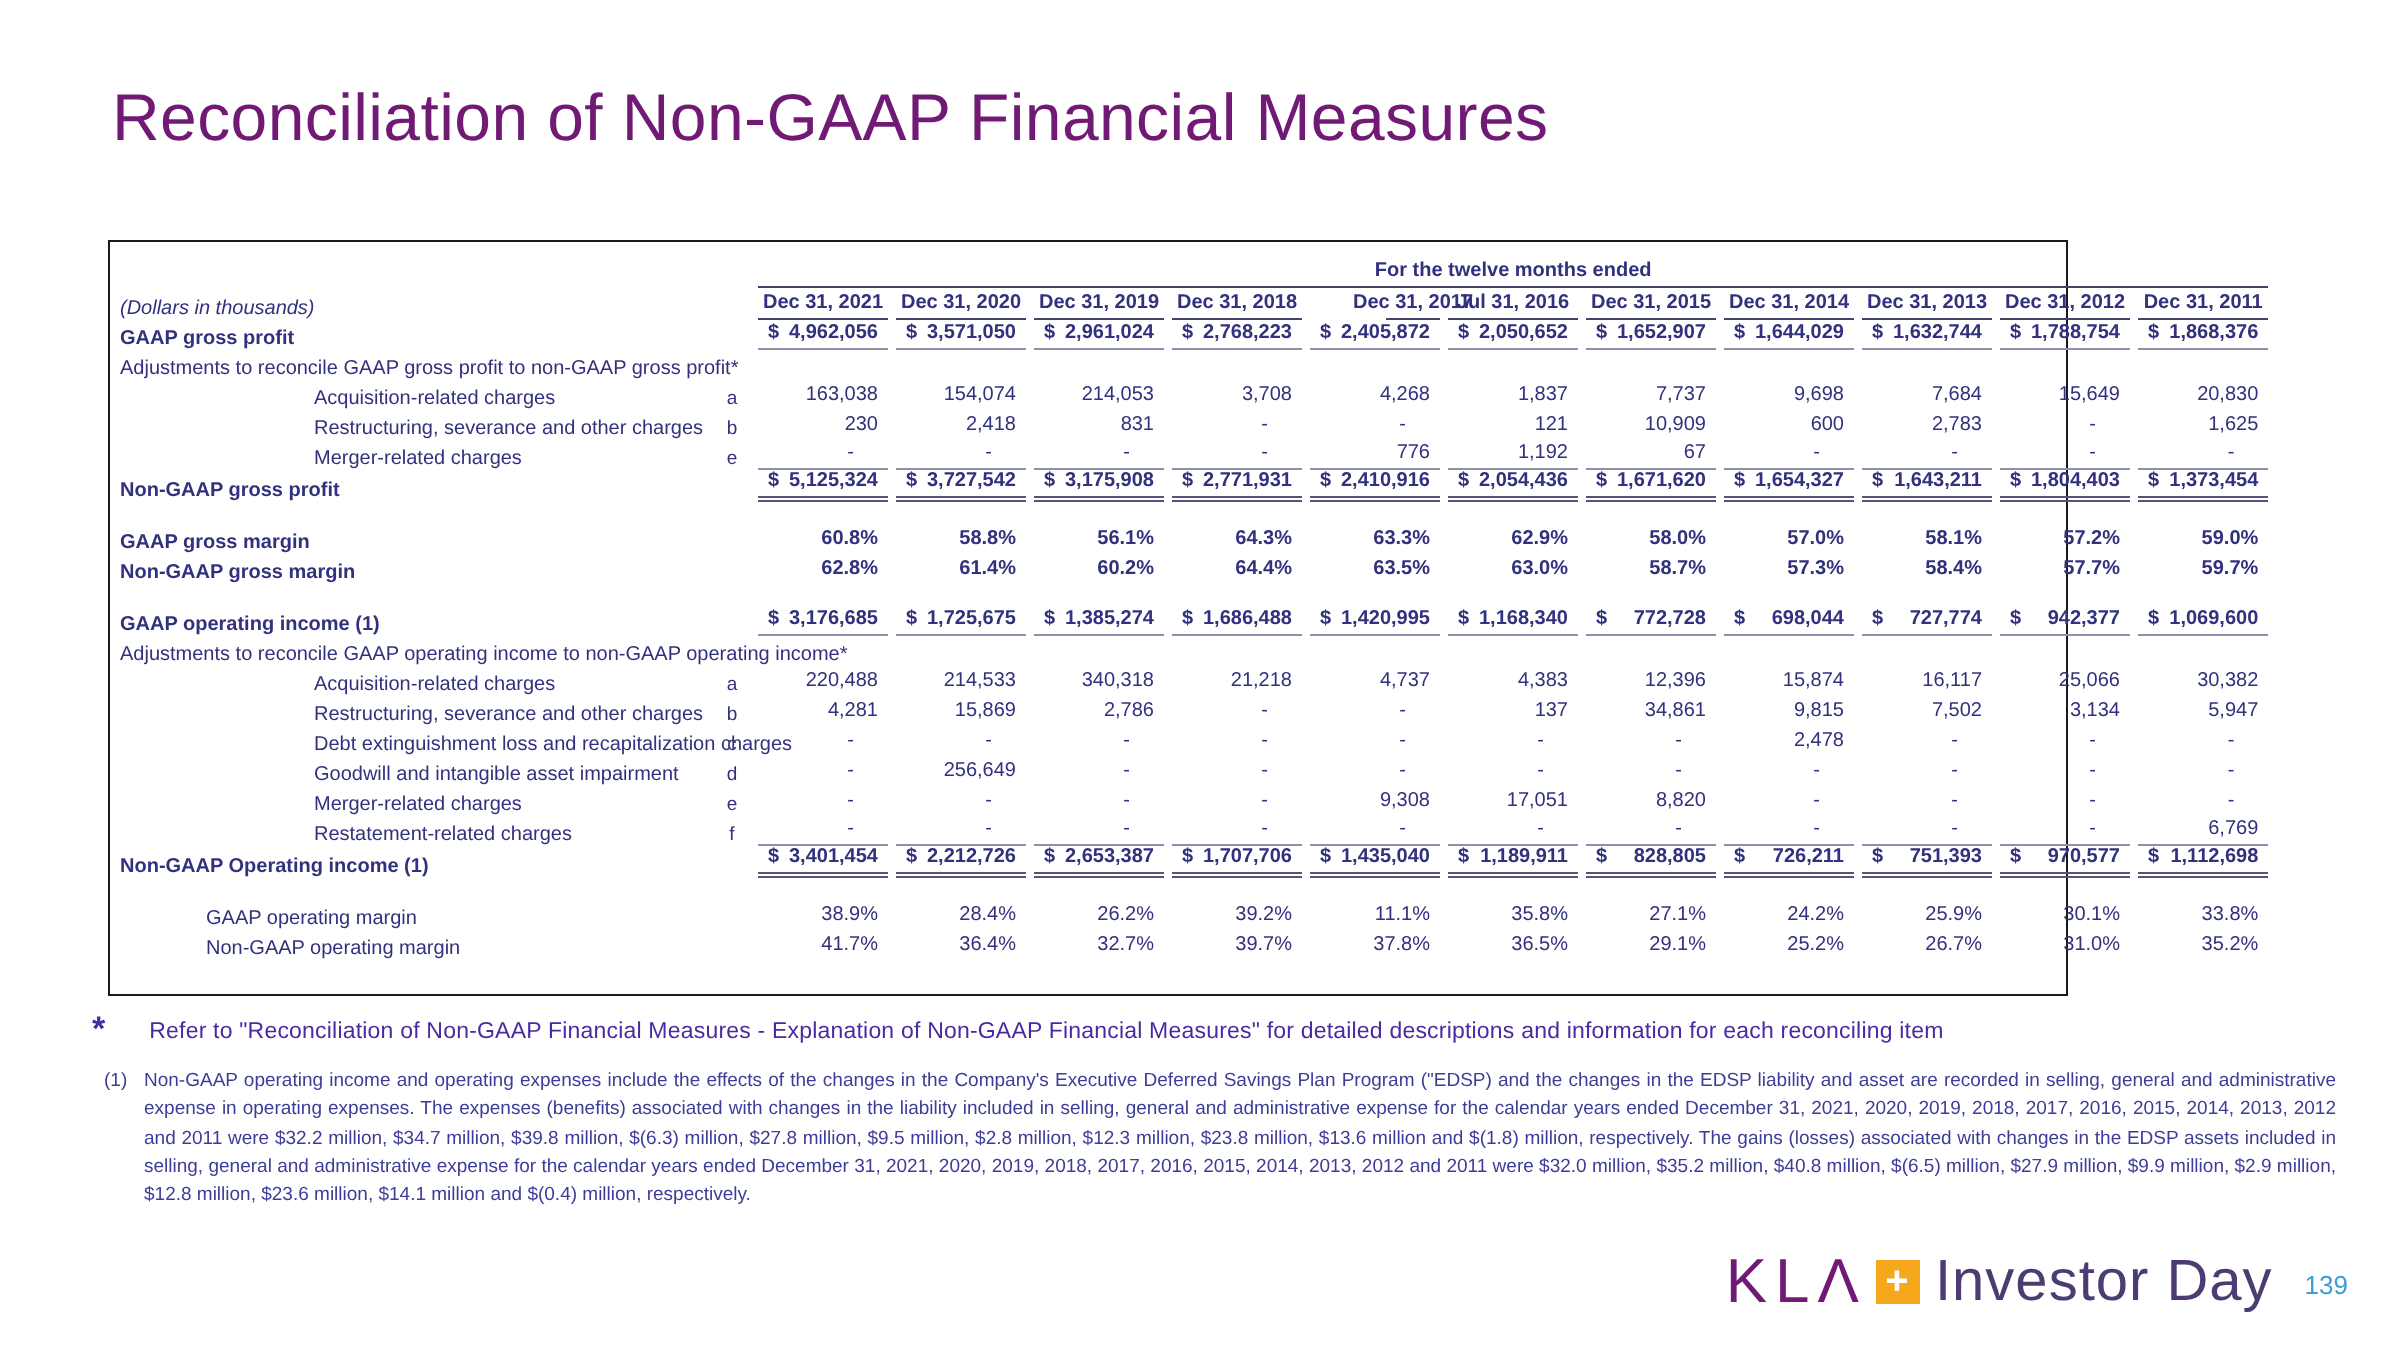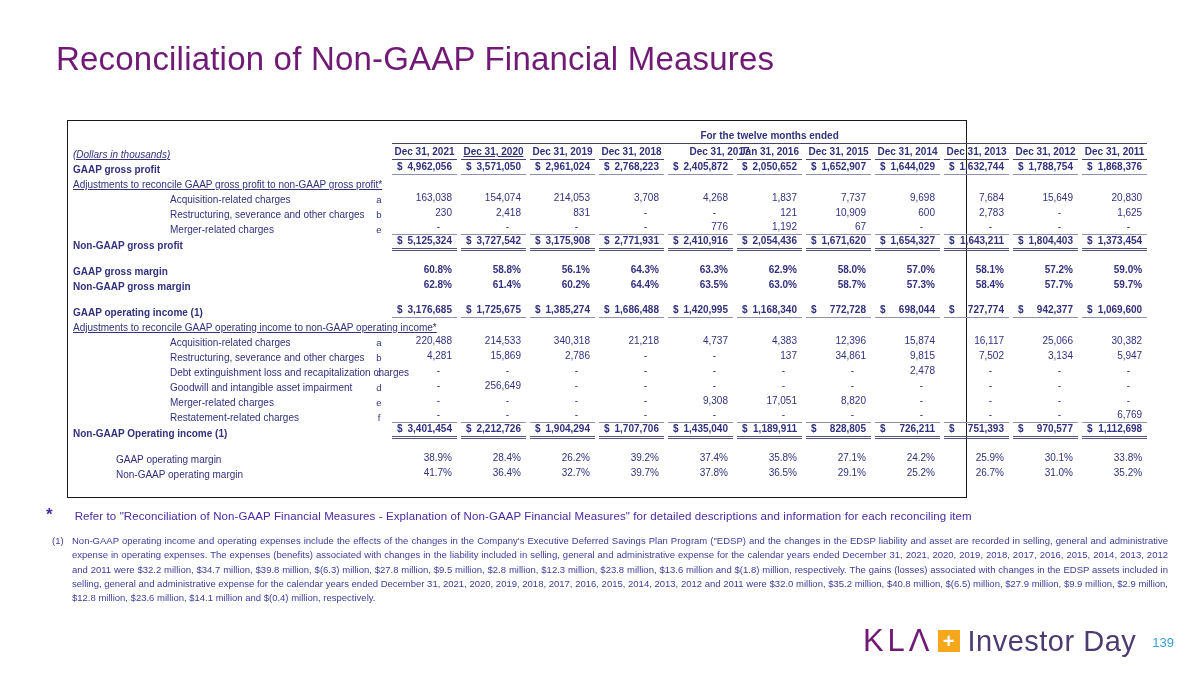--- a/index.html
+++ b/index.html
@@ -5,31 +5,31 @@
   html,body{margin:0;padding:0;}
   body{
     width:1200px;height:675px;position:relative;background:#ffffff;
     font-family:"Liberation Sans", sans-serif;overflow:hidden;
   }
   .title{
     position:absolute;left:36px;top:40px;
     font-size:33px;font-weight:normal;color:#701a75;letter-spacing:0.2px;margin-left:20px;
   }
   .table-wrap{
-    position:absolute;left:67px;top:120px;width:900px;height:378px;
+    position:absolute;left:54px;top:120px;width:980px;height:378px;
     border:1.5px solid #1a1a1a;box-sizing:border-box;padding-top:7px;
   }
   table{width:100%;border-collapse:collapse;table-layout:fixed;
     font-size:10px;color:#31317e;}
   td{padding:0;vertical-align:bottom;white-space:nowrap;height:15px;overflow:visible;}
   thead td{height:16px;}
   tr.spacer td{height:11px;}
   tr.boldrow{font-weight:bold;}
   .lbl{padding-left:5px;overflow:visible;}
-  .und{text-decoration:underline;margin-left:44px;}
+  .und{margin-left:44px;}
   .it{font-style:italic;}
   .note{text-align:center;font-size:9.5px;}
   .vc{margin:0 2px;display:flex;justify-content:flex-end;align-items:baseline;
       padding:0 5px 2px 5px;}
   .vc.dollar{justify-content:space-between;}
   .vc.center{justify-content:center;padding:0 1px 2px 1px;}
   .vc.hline{border-bottom:1px solid #44446a;}
   .vc.single{border-bottom:1px solid #8f8fae;}
   .vc.double{border-bottom:3px double #55557a;}
   .spanhdr{font-weight:bold;}
@@ -67,33 +67,33 @@
             <div class="vc hline center">For the twelve months ended</div>
           </td>
         </tr>
         <tr>
           <td class="lbl it und">(Dollars in thousands)</td>
           <td class="note"></td>
           <td>
             <div class="vc hline center" style="font-weight: bold;">Dec 31, 2021</div>
           </td>
           <td>
-            <div class="vc hline center" style="font-weight: bold; text-decoration: underline;">Dec 31, 2020</div>
+            <div class="vc hline center" style="font-weight: bold;">Dec 31, 2020</div>
           </td>
           <td>
             <div class="vc hline center" style="font-weight: bold;">Dec 31, 2019</div>
           </td>
           <td>
             <div class="vc hline center" style="font-weight: bold;">Dec 31, 2018</div>
           </td>
           <td>
             <div class="vc hline center" style="font-weight: bold; margin-left: 40px;">Dec 31, 2017</div>
           </td>
           <td>
-            <div class="vc hline center" style="font-weight: bold;">Jan 31, 2016</div>
+            <div class="vc hline center" style="font-weight: bold;">Jul 31, 2016</div>
           </td>
           <td>
             <div class="vc hline center" style="font-weight: bold;">Dec 31, 2015</div>
           </td>
           <td>
             <div class="vc hline center" style="font-weight: bold;">Dec 31, 2014</div>
           </td>
           <td>
             <div class="vc hline center" style="font-weight: bold;">Dec 31, 2013</div>
           </td>
@@ -988,21 +988,21 @@
           </td>
           <td>
             <div class="vc dollar double">
               <span>$</span>
               <span>2,212,726</span>
             </div>
           </td>
           <td>
             <div class="vc dollar double">
               <span>$</span>
-              <span>1,904,294</span>
+              <span>2,653,387</span>
             </div>
           </td>
           <td>
             <div class="vc dollar double">
               <span>$</span>
               <span>1,707,706</span>
             </div>
           </td>
           <td>
             <div class="vc dollar double">
@@ -1068,21 +1068,21 @@
               <span>26.2%</span>
             </div>
           </td>
           <td>
             <div class="vc">
               <span>39.2%</span>
             </div>
           </td>
           <td>
             <div class="vc">
-              <span>37.4%</span>
+              <span>11.1%</span>
             </div>
           </td>
           <td>
             <div class="vc">
               <span>35.8%</span>
             </div>
           </td>
           <td>
             <div class="vc">
               <span>27.1%</span>

